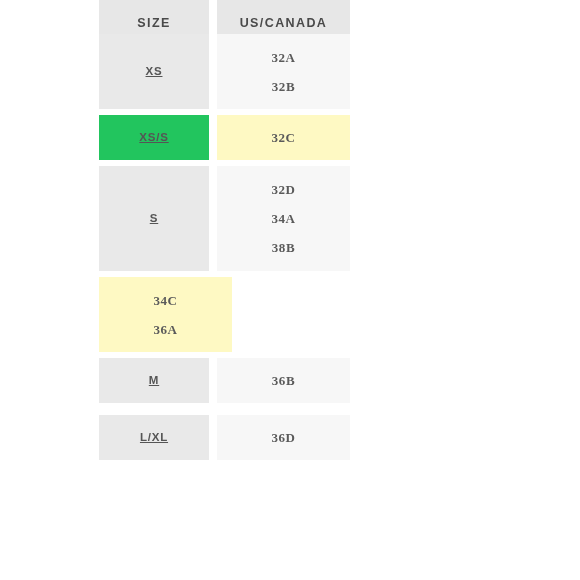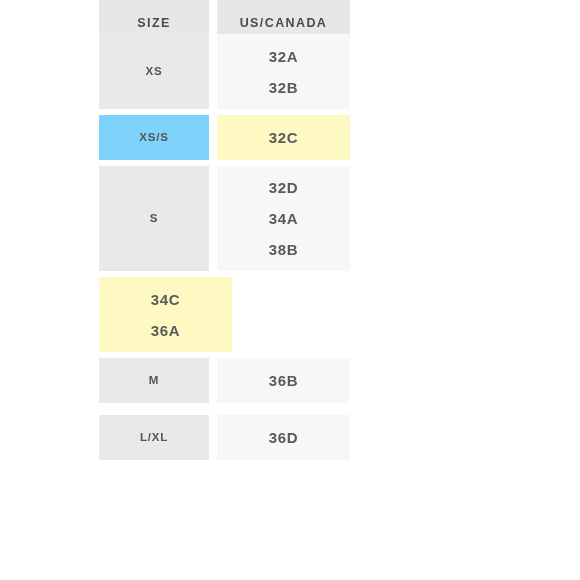--- a/index.html
+++ b/index.html
@@ -43,21 +43,21 @@
   }
 
   .cell-values {
     width: 133px;
     flex: 0 0 133px;
   }
 
   
   .chart-row.shade-a .cell-size   { background: #e9e9e9; }
   .chart-row.shade-a .cell-values { background: #f7f7f7; text-align: center; }
-  .chart-row.shade-b .cell-size   { background: #7dd3fc; justify-content: center; }
+  .chart-row.shade-b .cell-size   { background: #22c55e; justify-content: center; }
   .chart-row.shade-b .cell-values { background: #fef9c3; }
 
   .chart-row.header-row .cell-size,
   .chart-row.header-row .cell-values {
     background: #e7e7e7;
   }
 
   .header-row { height: 28px; margin-bottom: 6px; }
   .header-row .cell { height: 46px; }
 
@@ -68,29 +68,31 @@
     color: #4a4a4a;
     line-height: 1;
   }
 
   .size-label {
     font-size: 11.5px;
     font-weight: bold;
     letter-spacing: 0.8px;
     color: #555555;
     line-height: 1;
+    text-decoration: underline;
   }
 
   .value-label {
-    font-size: 15px;
+    font-size: 13px;
     font-weight: bold;
     letter-spacing: 0.6px;
     color: #5a5a5a;
     line-height: 1;
     padding: 8px 0;
+    font-family: Liberation Serif, serif;
   }
 
   
   .chart-row[data-count="1"] .cell { height: 45px; }
   .chart-row[data-count="2"] .cell { height: 75px; }
   .chart-row[data-count="3"] .cell { height: 105px; }
 </style>
 </head>
 <body>
 

